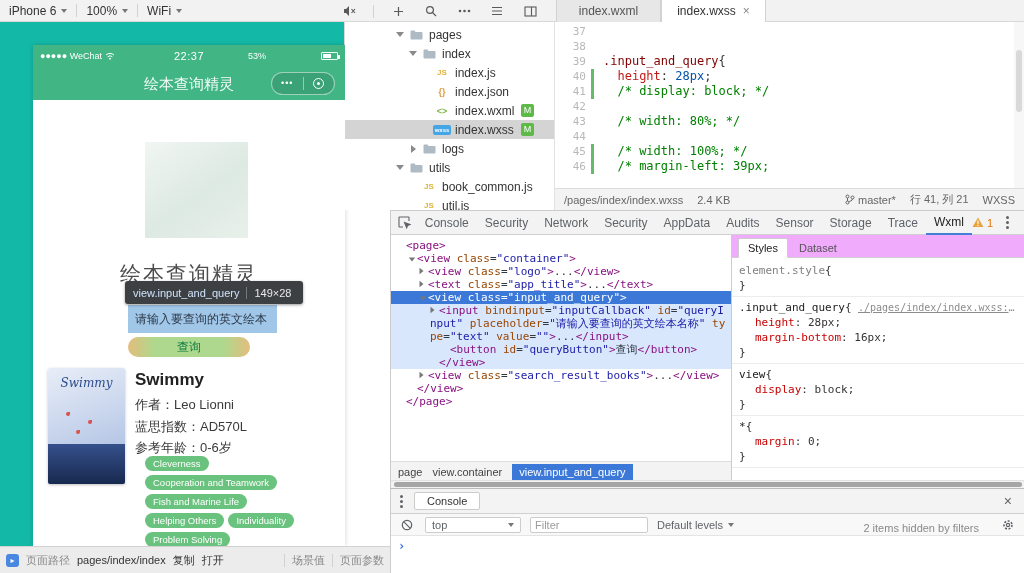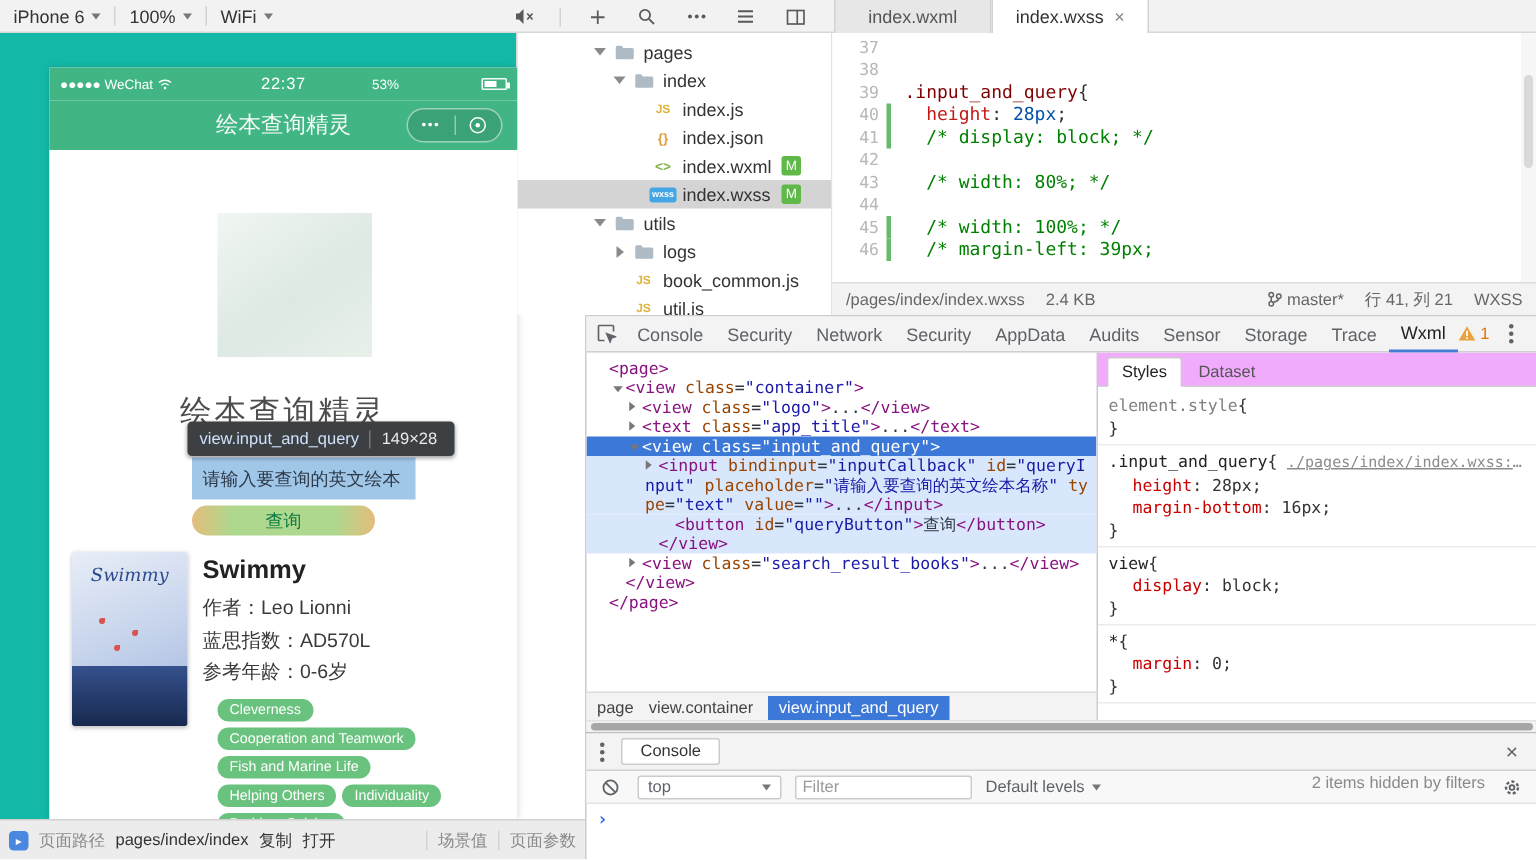--- a/index.html
+++ b/index.html
@@ -57,21 +57,21 @@
         color:#0c7a43;font-size:12px;text-align:center;line-height:20px}
   .cover{position:absolute;left:15px;top:268px;width:77px;height:116px;border-radius:2px;overflow:hidden;
          box-shadow:0 1px 3px rgba(0,0,0,.25);background:linear-gradient(160deg,#e8eef8,#c2d0ea 55%,#9fb4dc)}
   .cover .ctitle{display:block;text-align:center;margin-top:8px;font-family:"DejaVu Serif","Liberation Serif",serif;
          font-style:italic;font-size:12px;color:#2b4a8b}
   .cover .sea{position:absolute;left:0;bottom:0;width:100%;height:40px;
          background:linear-gradient(180deg,#35508c,#17294e)}
   .cover .fish{position:absolute;width:4px;height:4px;border-radius:50% 0 50% 50%;background:#d9534f}
   .binfo{position:absolute;left:102px;font-size:13px;color:#3a3a3a}
   .btitle{position:absolute;left:102px;top:270px;font-size:17px;font-weight:bold;color:#222}
-  .tags{position:absolute;left:110px;top:364px;width:176px;display:flex;flex-wrap:wrap}
+  .tags{position:absolute;left:110px;top:354px;width:176px;display:flex;flex-wrap:wrap}
   .tag{background:#69c27d;color:#fff;font-size:9.5px;border-radius:8px;padding:2px 8px;margin:2px 2px;white-space:nowrap}
 
   
   .pagebar{position:absolute;left:0;top:546px;width:390px;height:27px;background:#ececec;border-top:1px solid #d2d2d2;
            display:flex;align-items:center;gap:7px;padding:0 6px;font-size:11px}
   .modeico{width:13px;height:13px;border-radius:3px;background:#4a87e0;color:#fff;font-size:8px;
            display:flex;align-items:center;justify-content:center}
   .dim{color:#8a8a8a}
 
   
@@ -158,21 +158,21 @@
          align-items:center;font-size:11px;color:#333;cursor:pointer}
   .c-close{margin-left:auto;color:#5f6368;font-size:14px;padding:0 6px;cursor:pointer}
   .c-toolbar{height:22px;background:#f8f8f8;border-bottom:1px solid #e4e4e4;display:flex;align-items:center;
              gap:9px;padding:0 7px;font-size:11px;color:#5f6368}
   .c-dd{display:flex;align-items:center;gap:14px;background:#fff;border:1px solid #ccc;border-radius:2px;
         padding:1px 6px;min-width:96px;justify-content:space-between;cursor:pointer}
   .c-filter{width:118px;height:16px;border:1px solid #ccc;border-radius:2px;font-size:11px;padding:0 4px;
             font-family:"Liberation Sans",sans-serif;color:#333}
   .c-filter::placeholder{color:#9a9a9a}
   .c-lvl{display:flex;align-items:center;gap:5px;cursor:pointer}
-  .c-right{margin-left:auto;display:flex;align-items:flex-start;gap:9px}
+  .c-right{margin-left:auto;display:flex;align-items:flex-end;gap:20px}
   .c-hidden{color:#8a8a8a}
   .c-body{position:relative;height:37px}
   .c-prompt{position:absolute;left:7px;top:3px;color:#2a6ae0;font-size:12px;font-weight:bold}
   svg{display:block}
 </style>
 </head>
 <body>
 
 <div class="app">
 
@@ -357,41 +357,41 @@
         <span class="xicon xi-wxml">&lt;&gt;</span>
         <span class="xname">index.wxml</span>
         <span class="xbadge">M</span>
       </div>
       <div class="xrow sel" style="padding-left: 76px;">
         <span class="xarrow"></span>
         <span class="xicon xi-wxss">wxss</span>
         <span class="xname">index.wxss</span>
         <span class="xbadge">M</span>
       </div>
+      <div class="xrow" style="padding-left: 63px;">
+        <span class="xarrow">
+          <span class="tri-r"></span>
+        </span>
+        <span class="xicon xi-folder">
+          <svg width="13" height="10" viewBox="0 0 13 10">
+            <path d="M.5 1.5A1 1 0 011.5.5h3l1 1.5h6a1 1 0 011 1v5.5a1 1 0 01-1 1h-10a1 1 0 01-1-1z" fill="#aebac4"></path>
+          </svg>
+        </span>
+        <span class="xname">logs</span>
+      </div>
       <div class="xrow" style="padding-left: 50px;">
         <span class="xarrow">
           <span class="tri-d"></span>
         </span>
         <span class="xicon xi-folder">
           <svg width="13" height="10" viewBox="0 0 13 10">
             <path d="M.5 1.5A1 1 0 011.5.5h3l1 1.5h6a1 1 0 011 1v5.5a1 1 0 01-1 1h-10a1 1 0 01-1-1z" fill="#aebac4"></path>
           </svg>
         </span>
         <span class="xname">utils</span>
-      </div>
-      <div class="xrow" style="padding-left: 63px;">
-        <span class="xarrow">
-          <span class="tri-r"></span>
-        </span>
-        <span class="xicon xi-folder">
-          <svg width="13" height="10" viewBox="0 0 13 10">
-            <path d="M.5 1.5A1 1 0 011.5.5h3l1 1.5h6a1 1 0 011 1v5.5a1 1 0 01-1 1h-10a1 1 0 01-1-1z" fill="#aebac4"></path>
-          </svg>
-        </span>
-        <span class="xname">logs</span>
       </div>
       <div class="xrow" style="padding-left: 63px;">
         <span class="xarrow"></span>
         <span class="xicon xi-js">JS</span>
         <span class="xname">book_common.js</span>
       </div>
       <div class="xrow" style="padding-left: 63px;">
         <span class="xarrow"></span>
         <span class="xicon xi-js">JS</span>
         <span class="xname">util.js</span>

